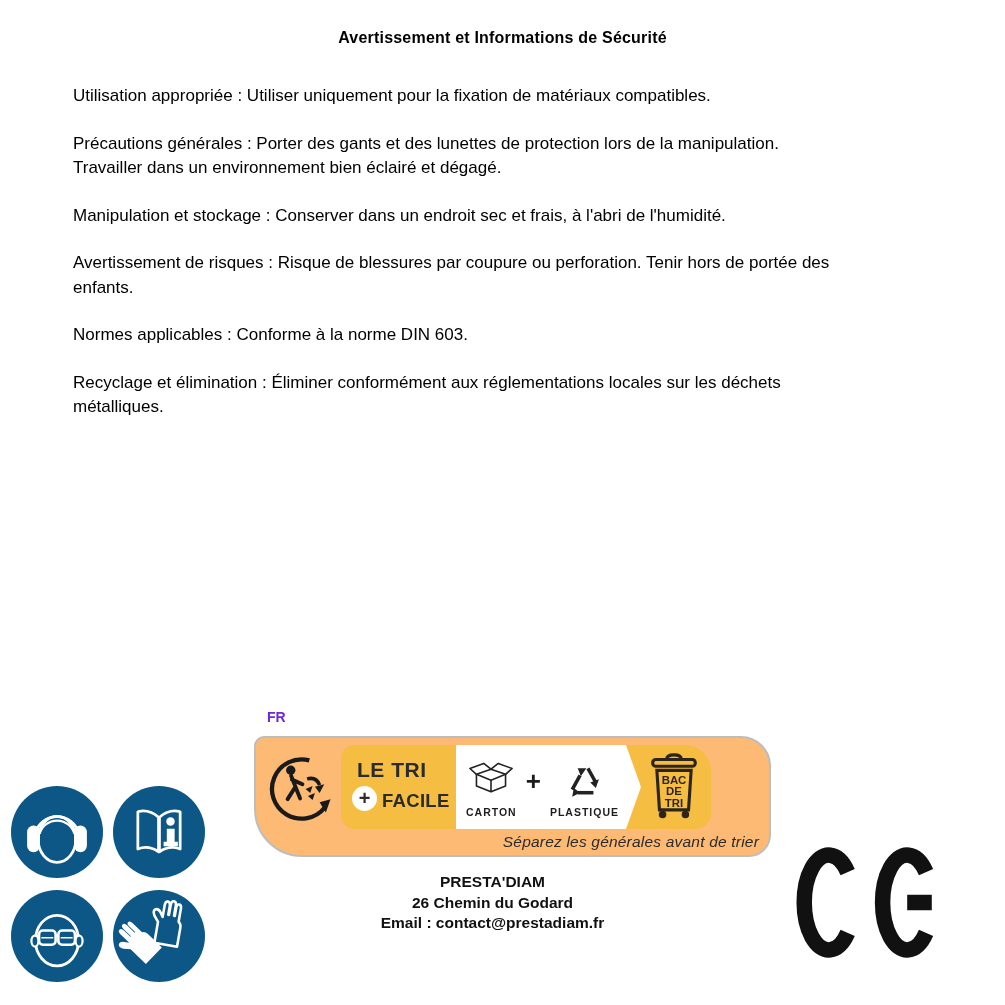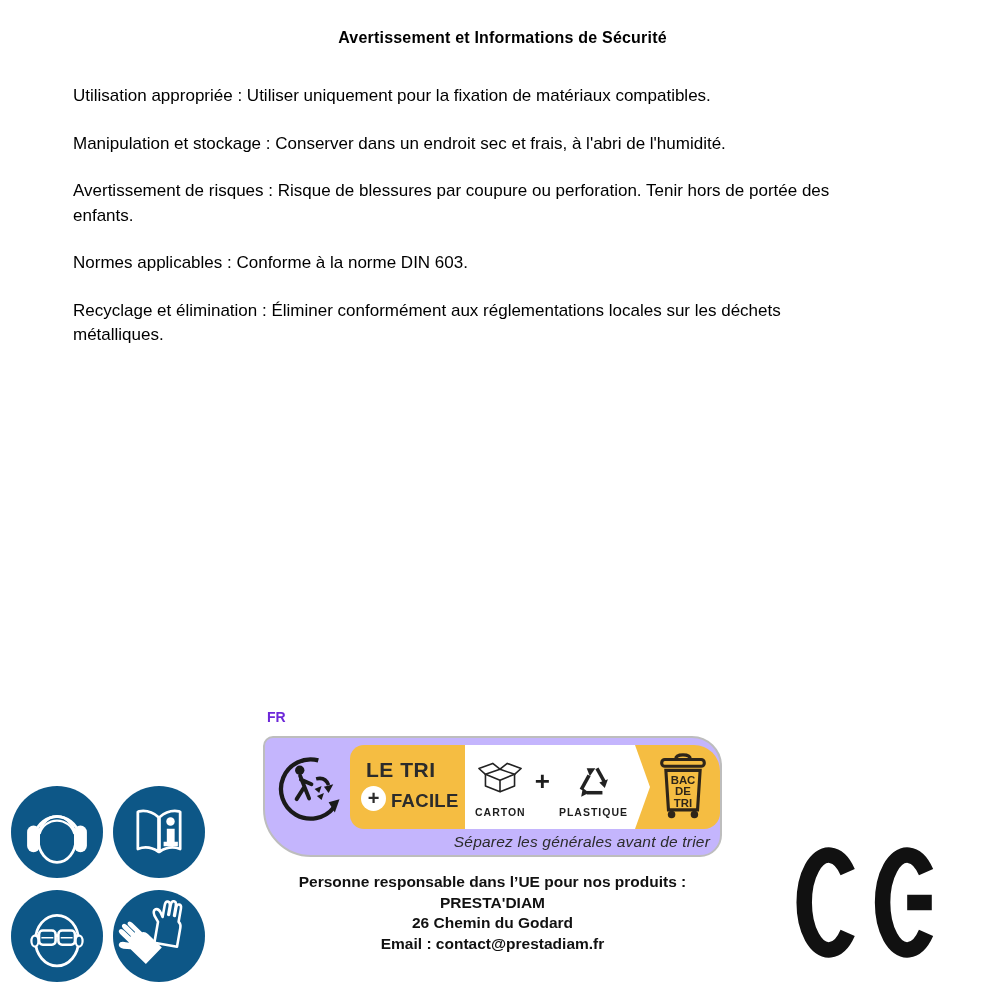--- a/index.html
+++ b/index.html
@@ -20,22 +20,22 @@
   .picto{position:absolute;width:92px;height:92px;}
   .picto svg{width:100%;height:100%;display:block;}
   #picto-ear{left:11px;top:786px;}
   #picto-book{left:113px;top:786px;}
   #picto-goggles{left:11px;top:890px;}
   #picto-gloves{left:113px;top:890px;}
 
   
   .fr-code{position:absolute;left:267px;top:709px;font-size:14px;font-weight:bold;color:#6d28d9;}
   .label-box{
-    position:absolute;left:263px;top:736px;width:459px;height:121px;box-sizing:border-box;
-    background:#c4b5fd;border:2px solid #bdbdbd;border-radius:10px 30px 22px 48px;
+    position:absolute;left:254px;top:736px;width:517px;height:121px;box-sizing:border-box;
+    background:#fdba74;border:2px solid #bdbdbd;border-radius:10px 30px 22px 48px;
   }
   .triman{position:absolute;left:9px;top:12px;width:78px;height:78px;}
   .triman svg{width:100%;height:100%;display:block;}
   .band{
     position:absolute;left:85px;top:7px;width:370px;height:84px;
     border-radius:14px 26px 16px 14px;
   }
   .band-brand{position:absolute;left:0;top:0;width:115px;height:100%;}
   .brand-l1{position:absolute;left:16px;top:13px;font-size:21px;font-weight:800;color:#2b2b2b;letter-spacing:.5px;}
   .plus-circle{
@@ -69,20 +69,22 @@
   .ce svg{width:100%;height:100%;display:block;}
   .sr-only{position:absolute;width:1px;height:1px;overflow:hidden;clip:rect(0 0 0 0);}
 </style>
 </head>
 <body>
 
 <div class="doc-title">Avertissement et Informations de Sécurité</div>
 
 <div class="body-text">
   <p>Utilisation appropriée : Utiliser uniquement pour la fixation de matériaux compatibles.</p>
+  <p>Précautions générales : Porter des gants et des lunettes de protection lors de la manipulation.
+Travailler dans un environnement bien éclairé et dégagé.</p>
   <p>Manipulation et stockage : Conserver dans un endroit sec et frais, à l'abri de l'humidité.</p>
   <p>Avertissement de risques : Risque de blessures par coupure ou perforation. Tenir hors de portée des
 enfants.</p>
   <p>Normes applicables : Conforme à la norme DIN 603.</p>
   <p>Recyclage et élimination : Éliminer conformément aux réglementations locales sur les déchets
 métalliques.</p>
 </div>
 
 <div class="picto" id="picto-ear">
   <svg viewBox="0 0 100 100">
@@ -197,21 +199,20 @@
         <text x="26" y="41" text-anchor="middle" font-size="11" font-weight="bold" fill="#2E2519">DE</text>
         <text x="26" y="52" text-anchor="middle" font-size="11" font-weight="bold" fill="#2E2519">TRI</text>
       </svg>
     </div>
   </div>
 
   <div class="band-note">Séparez les générales avant de trier</div>
 </div>
 
 <div class="address">
-  <div>Personne responsable dans l’UE pour nos produits :</div>
   <div>PRESTA'DIAM</div>
   <div>26 Chemin du Godard</div>
   <div>Email : contact@prestadiam.fr</div>
 </div>
 
 <div class="ce">
   <span class="sr-only">CE</span>
   <svg viewBox="0 0 160 124">
     <g stroke="#111" stroke-width="17" fill="none">
       <path d="M57.7 28.6 A27 52 0 1 0 57.7 95.4"></path>

